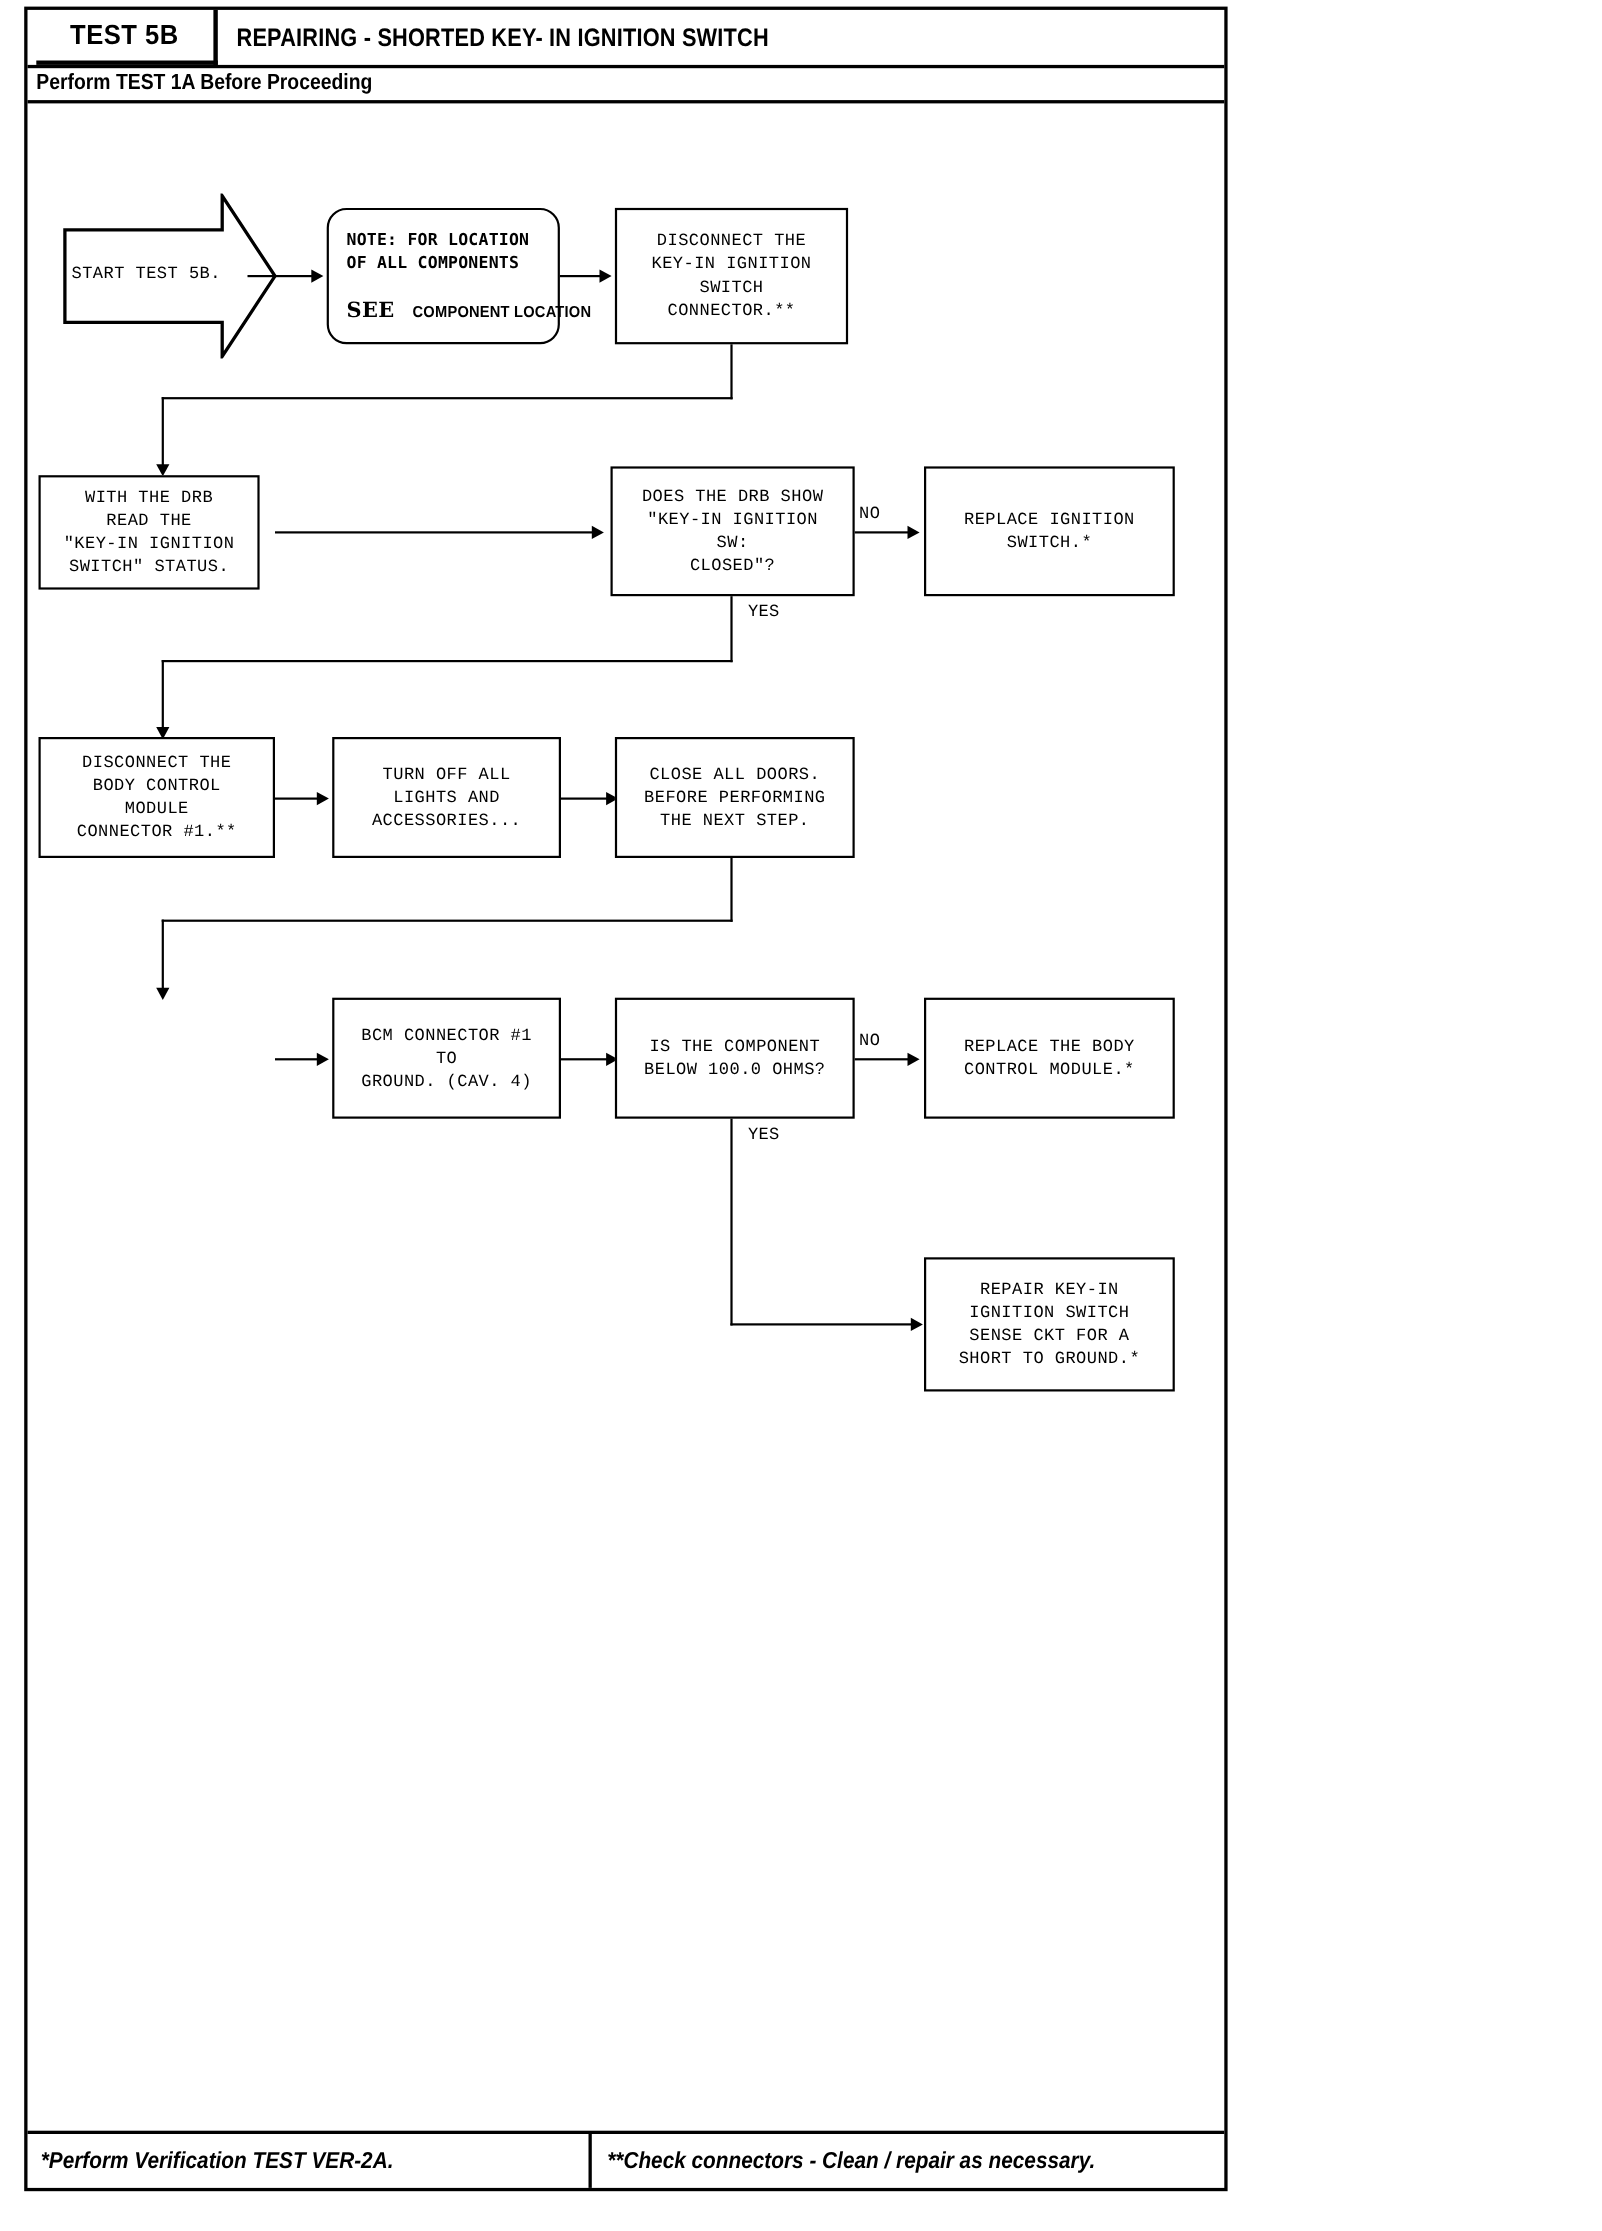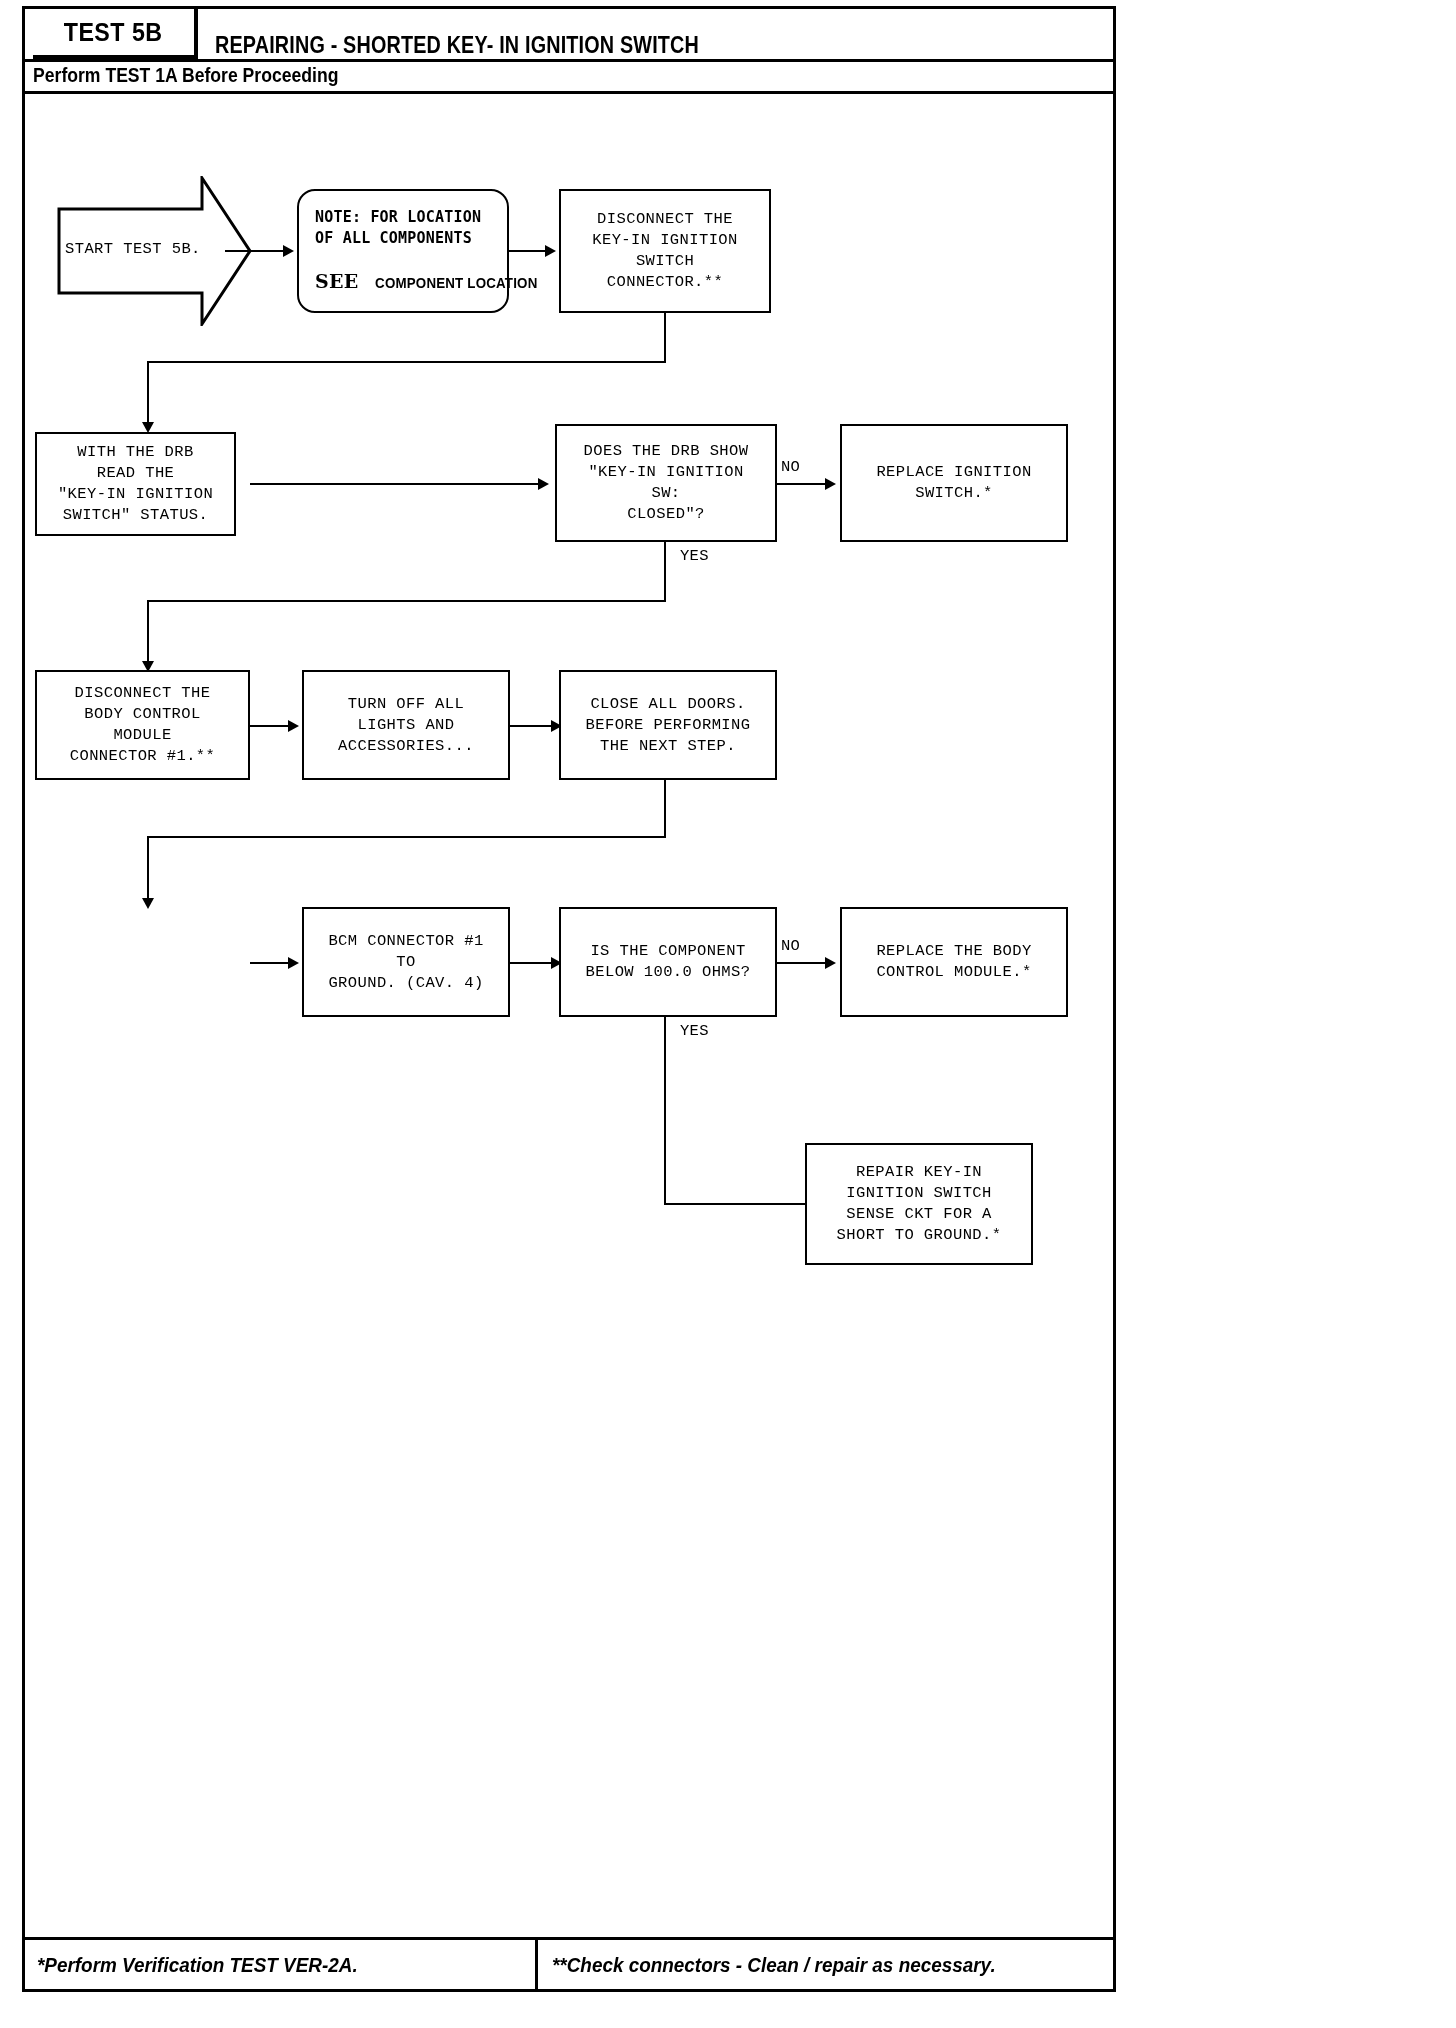--- a/index.html
+++ b/index.html
@@ -21,21 +21,21 @@
     position:absolute;left:8px;top:0;width:165px;height:50px;
     border-right:4px solid #000;border-bottom:4px solid #000;
     box-sizing:border-box;display:flex;align-items:center;justify-content:center;
   }
   .hdr-test span{
     font-size:25px;font-weight:bold;letter-spacing:.5px;
     transform:scaleX(.93);transform-origin:center;
   }
   .hdr-title{
     position:absolute;left:190px;top:0;height:50px;
-    display:flex;align-items:flex-end;
+    display:flex;align-items:center;
   }
   .hdr-title span{
     font-size:23px;font-weight:bold;letter-spacing:.2px;
     transform:scaleX(.86);transform-origin:left center;white-space:nowrap;
   }
   .hdr-sub{
     position:absolute;left:0;top:53px;width:100%;height:32px;
     border-bottom:3px solid #000;box-sizing:border-box;
   }
   .hdr-sub span{
@@ -255,21 +255,21 @@
     <div class="nodebox" style="left:815px;top:813px;width:228px;height:110px;">
       <span class="ln">REPLACE THE BODY</span>
       <span class="ln">CONTROL MODULE.*</span>
     </div>
 
     <div class="edgelabel" style="left:655px;top:928px;">YES</div>
     <div class="ln-v" style="left:639px;top:923px;height:188px;"></div>
     <div class="ln-h" style="left:639px;top:1109px;width:170px;"></div>
     <div class="arrow right" style="left:803px;top:1104px;"></div>
 
-    <div class="nodebox" style="left:780px;top:1049px;width:228px;height:122px;">
+    <div class="nodebox" style="left:815px;top:1049px;width:228px;height:122px;">
       <span class="ln">REPAIR KEY-IN</span>
       <span class="ln">IGNITION SWITCH</span>
       <span class="ln">SENSE CKT FOR A</span>
       <span class="ln">SHORT TO GROUND.*</span>
     </div>
 
   </div>
 
   <div class="ftr">
     <div class="ftr-cell ftr-left">

